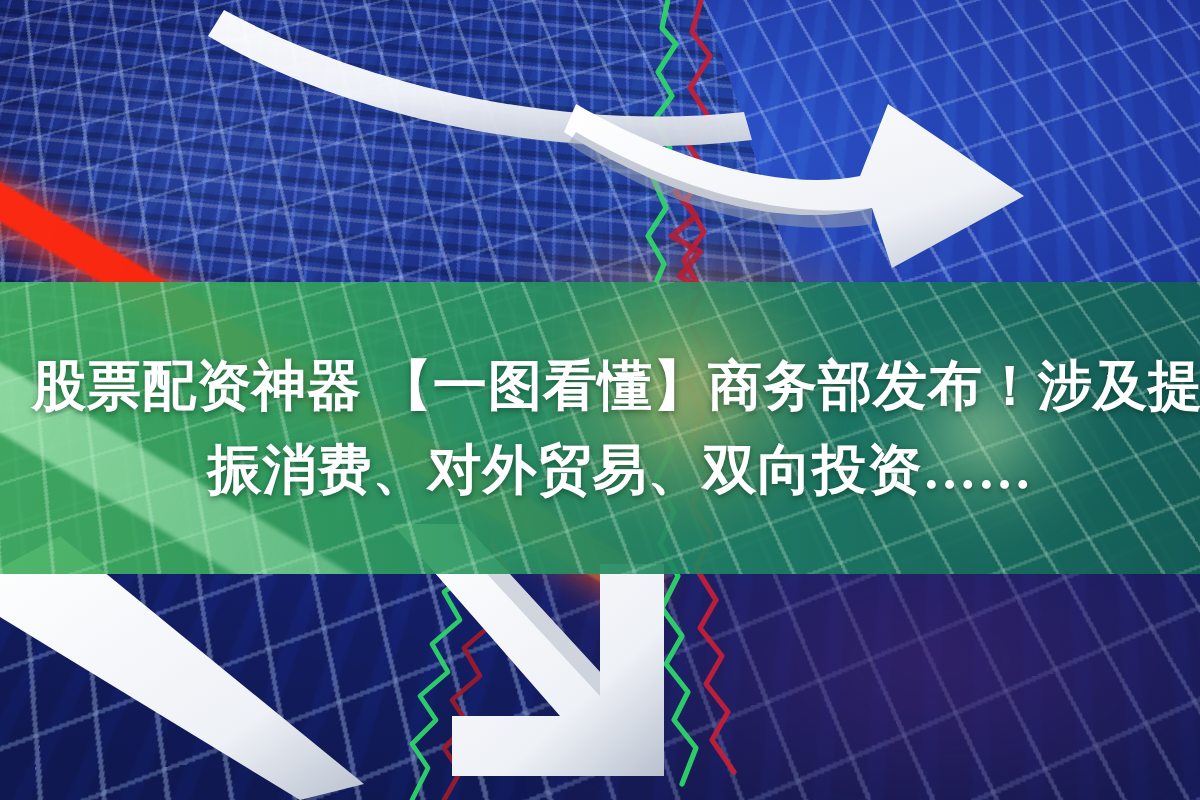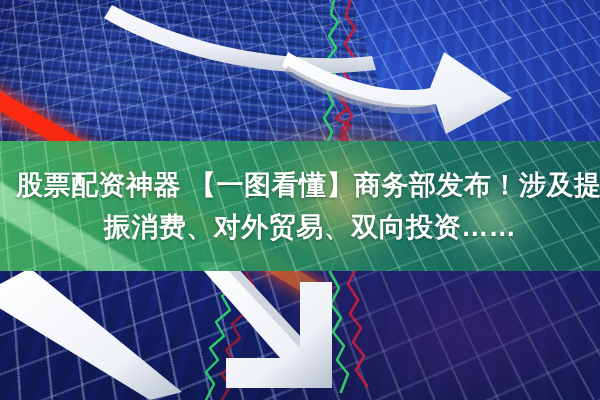--- a/index.html
+++ b/index.html
@@ -85,21 +85,21 @@
   }
 
   
   .squiggles{position:absolute;inset:0;}
 
   
   .artwork{position:absolute;inset:0;}
 
   
   .band{
-    position:absolute;left:0;right:0;top:141px;height:130px;
+    position:absolute;left:0;right:0;top:141px;height:146px;
     background:
       linear-gradient(90deg,
         rgba(66,176,96,.93) 0%,
         rgba(56,166,92,.93) 18%,
         rgba(42,150,96,.92) 40%,
         rgba(30,128,98,.92) 62%,
         rgba(24,110,92,.93) 82%,
         rgba(20,96,86,.94) 100%);
     overflow:hidden;
   }
@@ -137,21 +137,21 @@
     font-size:27px;
     font-weight:bold;
     letter-spacing:.5px;
     line-height:42px;
     text-shadow:0 1px 3px rgba(0,40,20,.55);
     padding:0 6px;
     box-sizing:border-box;
   }
   .hl-line{white-space:nowrap;}
   .hl-line.l1{align-self:flex-start;padding-left:10px;}
-  .hl-line.l2{align-self:center;padding-left:20px;}
+  .hl-line.l2{align-self:center;padding-left:20px;font-family:Liberation Serif, serif;}
 </style>
 </head>
 <body>
 
 <div class="stage">
 
   <div class="bg-base"></div>
   <div class="bg-leftglow"></div>
   <div class="mesh2"></div>
   <div class="blocks"></div>

